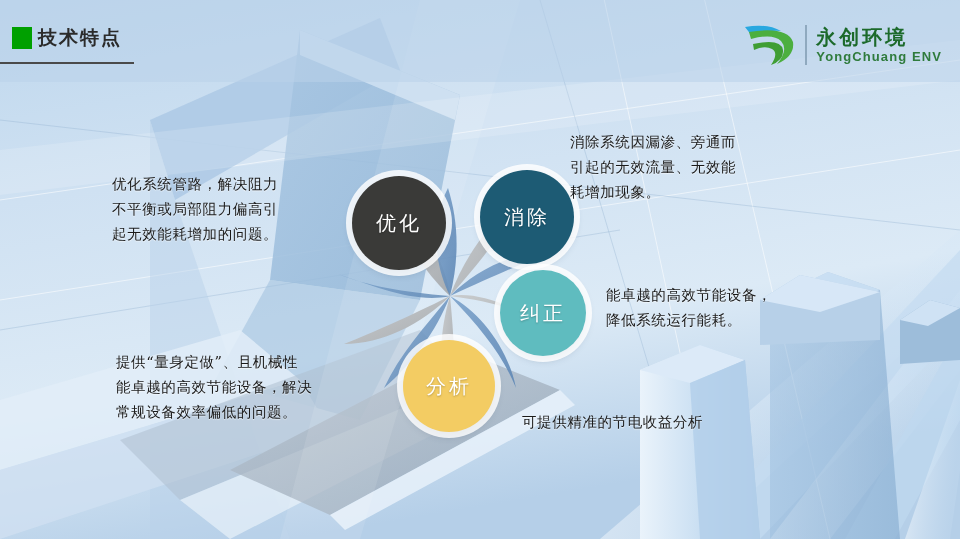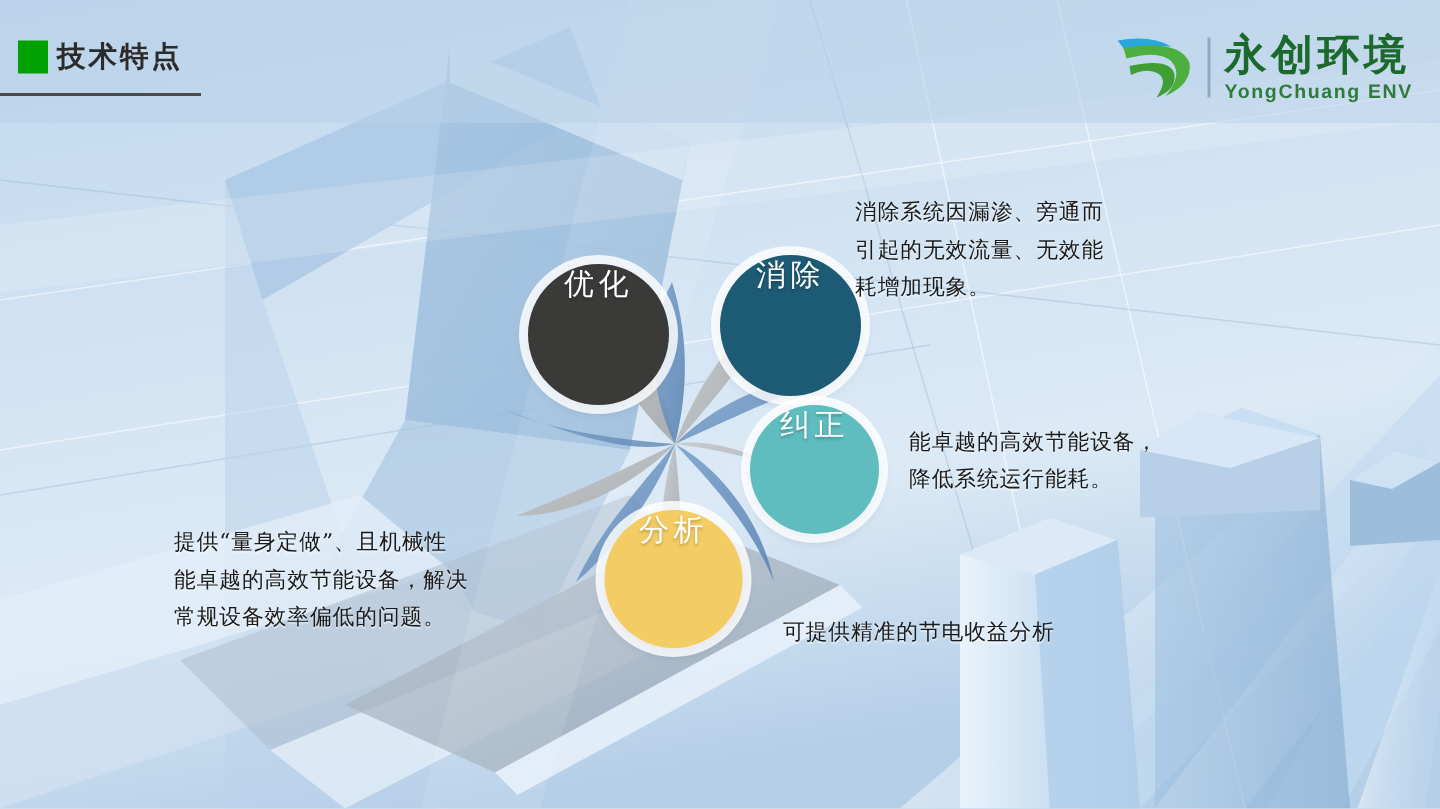--- a/index.html
+++ b/index.html
@@ -33,36 +33,36 @@
     position:absolute;left:0;top:62px;width:134px;height:2px;
     background:#4a4a4a;
   }
 
   
   .logo{position:absolute;right:18px;top:20px;height:50px;display:flex;align-items:center;}
   .logo-mark{width:58px;height:46px;position:relative;margin-right:6px;}
   .logo-div{width:2px;height:40px;background:#8fa9bf;margin-right:9px;}
   .logo-text{display:flex;flex-direction:column;justify-content:center;line-height:1;}
   .logo-cn{
-    font-size:28px;font-weight:bold;color:#1c6a2b;letter-spacing:3px;
+    font-size:20px;font-weight:bold;color:#1c6a2b;letter-spacing:3px;
     font-family:"DejaVu Sans","Liberation Sans",sans-serif;
   }
   .logo-en{
     font-size:13px;font-weight:bold;color:#2f7b3c;letter-spacing:1.1px;
     margin-top:3px;
     font-family:"Liberation Sans",sans-serif;
   }
 
   
   .petals{position:absolute;left:300px;top:150px;width:300px;height:290px;}
 
   
   .node{
     position:absolute;border-radius:50%;
-    display:flex;justify-content:center;
+    display:flex;align-items:center;justify-content:center;
     box-shadow:0 0 0 6px rgba(255,255,255,.82), 0 3px 8px rgba(40,60,85,.35);
     color:#ffffff;font-size:20px;letter-spacing:3px;
     font-family:"DejaVu Sans","Liberation Sans",sans-serif;
     text-shadow:0 1px 2px rgba(0,0,0,.25);
   }
   .node span{pointer-events:none;}
 
   .node-opt{left:352px;top:176px;width:94px;height:94px;background:#3a3a38;}
   .node-rem{left:480px;top:170px;width:94px;height:94px;background:#1d5b74;}
   .node-cus{left:327px;top:276px;width:86px;height:86px;background:#ec4b38;}
@@ -253,20 +253,23 @@
   <div class="node node-rem" style="background: rgb(29, 91, 116);">
     <span>消除</span>
   </div>
   <div class="node node-cor" style="background: rgb(95, 188, 191);">
     <span>纠正</span>
   </div>
   <div class="node node-ana" style="background: rgb(243, 204, 99);">
     <span>分析</span>
   </div>
 
+  <div class="note note-tl">优化系统管路，解决阻力
+不平衡或局部阻力偏高引
+起无效能耗增加的问题。</div>
   <div class="note note-tr">消除系统因漏渗、旁通而
 引起的无效流量、无效能
 耗增加现象。</div>
   <div class="note note-mr">能卓越的高效节能设备，
 降低系统运行能耗。</div>
   <div class="note note-bl">提供“量身定做”、且机械性
 能卓越的高效节能设备，解决
 常规设备效率偏低的问题。</div>
   <div class="note note-bb">可提供精准的节电收益分析</div>
 

